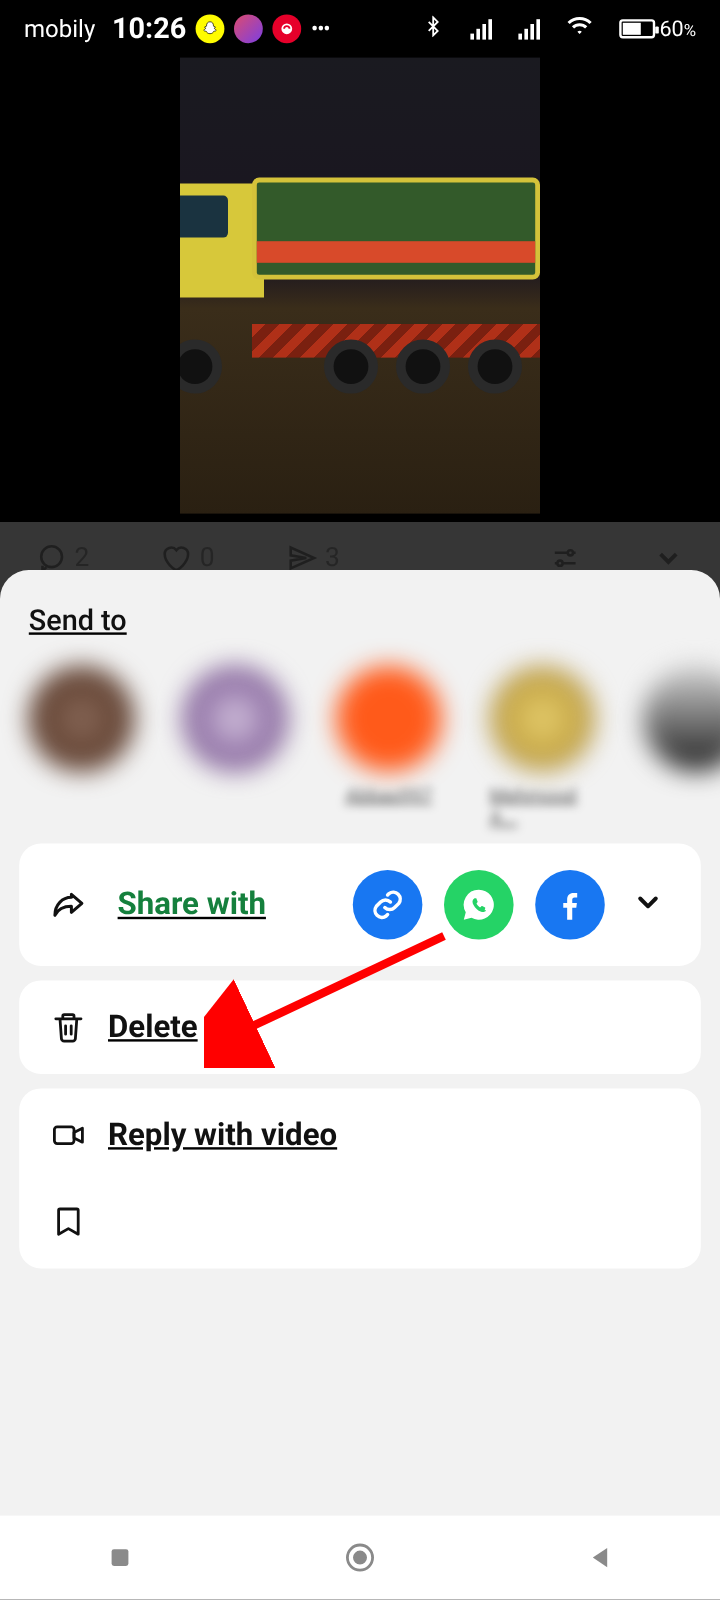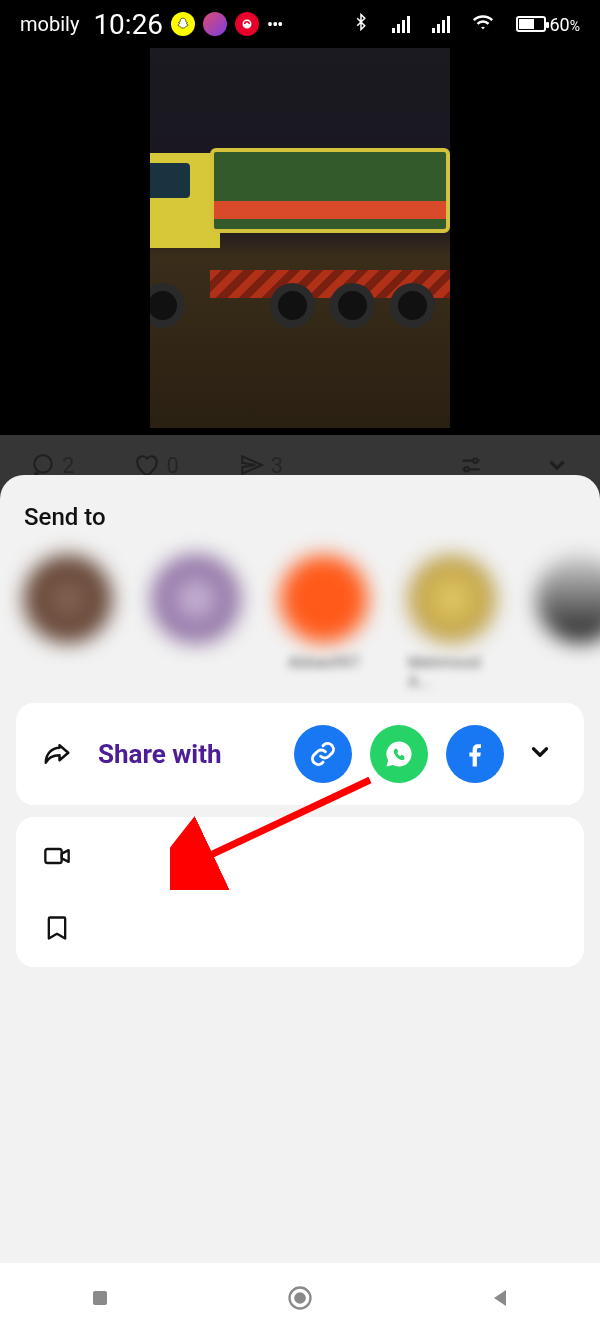--- a/index.html
+++ b/index.html
@@ -3,21 +3,21 @@
 <meta charset="utf-8">
 <style>
   * { box-sizing: border-box; margin: 0; padding: 0; }
   html, body { width: 600px; height: 1333px; overflow: hidden; font-family: -apple-system, BlinkMacSystemFont, "Segoe UI", Roboto, Helvetica, Arial, sans-serif; background: #fff; }
   .screen { position: relative; width: 600px; height: 1333px; background: #000; }
   
   .status-bar { position: absolute; top:0; left:0; right:0; height:48px; display:flex; align-items:center; padding:0 20px; color:#fff; font-size:20px; z-index:50; }
   .status-left { display:flex; align-items:center; gap:8px; }
   .status-right { margin-left:auto; display:flex; align-items:center; gap:22px;justify-content:flex-end; }
   .carrier { font-size:20px; margin-right:6px;}
-  .clock { font-size:28px; font-weight:400;}
+  .clock { font-size:24px; font-weight:700;}
   .dot-icon { width:24px; height:24px; border-radius:50%; display:flex; align-items:center; justify-content:center; font-size:14px; font-weight:bold;}
   .snap { background:#fffc00; color:#000;}
   .app2 { background:linear-gradient(135deg,#dd4b6e,#7b3fe4);}
   .app3 { background:#e6002a; color:#fff;}
   .dots3 { color:#fff; font-size:18px; letter-spacing:-1px;}
   .signal-bars { display:inline-flex; align-items:flex-end; gap:2px; height:18px;}
   .signal-bars span { width:3px; background:#fff; display:block; }
   .bt { font-size:20px; }
   .wifi { font-size:22px; }
   .battery { display:inline-flex; align-items:center; gap:4px;}
@@ -40,35 +40,35 @@
   .underskirt { position:absolute; left:90px; bottom:10px; width:240px; height:28px; background:repeating-linear-gradient(135deg,#b03018 0 8px,#7a2010 8px 16px);}
 
   
   .dim-overlay { position:absolute; top:435px; left:0; right:0; height:80px; background:rgba(120,120,120,0.45); }
   .behind-row { position:absolute; top:0; left:0; right:0; height:60px; display:flex; align-items:center; gap:60px; padding:8px 30px; color:#1a1a1a; opacity:0.6; }
   .behind-row .grp { display:flex; align-items:center; gap:6px; font-size:22px;}
   .behind-row .spacer { flex:1; }
 
   
   .sheet { position:absolute; left:0; right:0; bottom:0; top:475px; background:#f2f2f2; border-radius:24px 24px 0 0; display:flex; flex-direction:column; }
-  .sheet-inner { flex:1; overflow:hidden; }
+  .sheet-inner { flex:1; overflow:hidden;text-decoration:underline; }
   .send-title { font-size:24px; font-weight:500; color:#111; padding:28px 24px 12px; }
   .contacts { display:flex; gap:40px; padding:12px 24px 0; filter: blur(0px); }
   .contact { display:flex; flex-direction:column; align-items:center; width:100px; }
   .avatar { width:88px; height:88px; border-radius:50%; filter: blur(10px); }
   .av1{background:radial-gradient(circle,#8a6a5a 0%,#5a3a2a 70%,#3a2a1a 100%);}
   .av2{background:radial-gradient(circle,#d6c6e0 0%,#8a6aa0 60%,#5a3a6a 100%);}
   .av3{background:#ff5a1a;}
   .av4{background:radial-gradient(circle,#e8d070 0%,#c0a040 60%,#8070a0 100%);}
   .av5{background:linear-gradient(#d0d0d0,#202020);}
   .contact-name { margin-top:10px; font-size:16px; color:#606060; height:20px; filter:blur(4px);}
 
   .card { background:#fff; border-radius:18px; margin:12px 16px; }
   .share-row { display:flex; align-items:center; padding:22px 26px; gap:16px; }
-  .share-label { font-size:26px; font-weight:700; color:#4c1d95; margin-left:10px; }
+  .share-label { font-size:26px; font-weight:700; color:#15803d; margin-left:10px; }
   .share-icons { margin-left:auto; display:flex; align-items:center; gap:18px; }
   .circ { width:58px; height:58px; border-radius:50%; display:flex; align-items:center; justify-content:center; }
   .link-c { background:#1877f2; }
   .wa-c { background:#25d366; }
   .fb-c { background:#1877f2; }
   .chev { width:36px; text-align:center; }
 
   .action-row { display:flex; align-items:center; padding:24px 26px; gap:18px; }
   .action-row + .action-row { padding-top:18px;}
   .action-label { font-size:26px; font-weight:700; color:#111; }
@@ -244,30 +244,39 @@
             <div class="chev">
               <svg viewBox="0 0 24 24" width="26" height="26" fill="none" stroke="#111" stroke-width="3" stroke-linecap="round" stroke-linejoin="round">
                   <path d="M6 9l6 6 6-6"></path>
                 </svg>
             </div>
           </div>
         </div>
       </div>
 
       <div class="card">
+        <div class="action-row">
+          <span class="ic">
+            <svg viewBox="0 0 24 24" width="28" height="28" fill="none" stroke="#111" stroke-width="2" stroke-linecap="round" stroke-linejoin="round">
+                <path d="M3 6h18M8 6V4a1 1 0 011-1h6a1 1 0 011 1v2M6 6l1 14a2 2 0 002 2h6a2 2 0 002-2l1-14M10 11v6M14 11v6"></path>
+              </svg>
+          </span>
+          <span class="action-label">Delete</span>
+        </div>
       </div>
 
       <div class="card">
         <div class="action-row">
           <span class="ic">
             <svg viewBox="0 0 24 24" width="28" height="28" fill="none" stroke="#111" stroke-width="2" stroke-linejoin="round" stroke-linecap="round">
                 <rect x="2" y="6" width="14" height="12" rx="2"></rect>
                 <path d="M16 10l6-3v10l-6-3z"></path>
               </svg>
           </span>
+          <span class="action-label">Reply with video</span>
         </div>
         <div class="action-row">
           <span class="ic">
             <svg viewBox="0 0 24 24" width="28" height="28" fill="none" stroke="#111" stroke-width="2" stroke-linejoin="round">
                 <path d="M6 3h12a1 1 0 011 1v17l-7-4-7 4V4a1 1 0 011-1z"></path>
               </svg>
           </span>
         </div>
       </div>
     </div>

